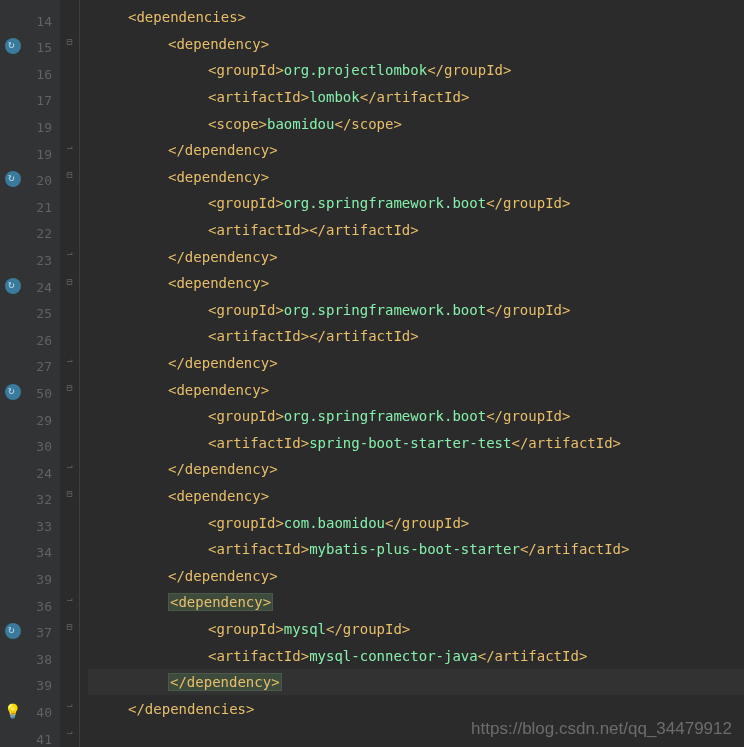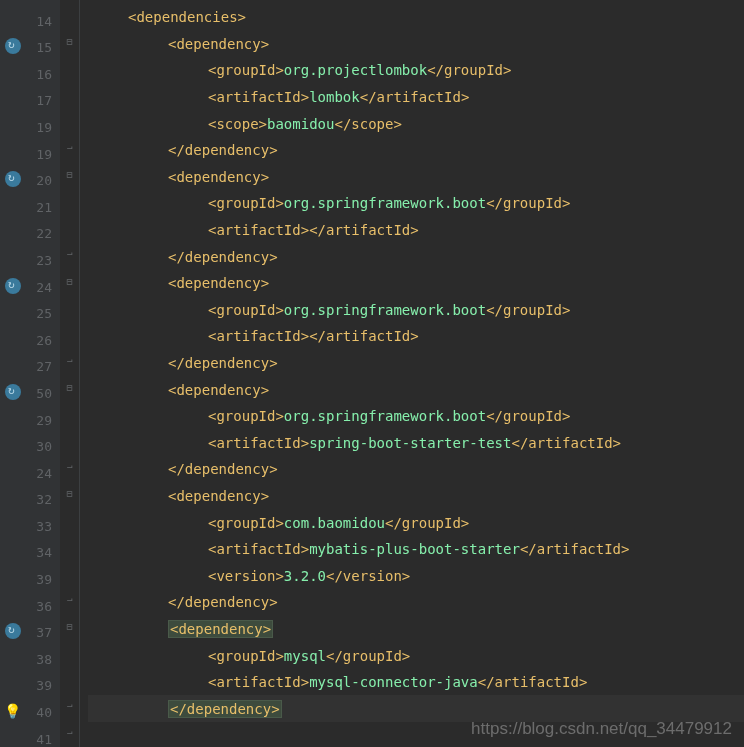--- a/index.html
+++ b/index.html
@@ -284,21 +284,21 @@
       <div class="code-line"><span class="ind" style="width: 120px;"></span><span class="tag">&lt;groupId&gt;</span><span class="text">org.springframework.boot</span><span class="tag">&lt;/groupId&gt;</span></div>
       <div class="code-line"><span class="ind" style="width: 120px;"></span><span class="tag">&lt;artifactId&gt;</span><span class="tag">&lt;/artifactId&gt;</span></div>
       <div class="code-line"><span class="ind" style="width: 80px;"></span><span class="tag">&lt;/dependency&gt;</span></div>
       <div class="code-line"><span class="ind" style="width: 80px;"></span><span class="tag">&lt;dependency&gt;</span></div>
       <div class="code-line"><span class="ind" style="width: 120px;"></span><span class="tag">&lt;groupId&gt;</span><span class="text">org.springframework.boot</span><span class="tag">&lt;/groupId&gt;</span></div>
       <div class="code-line"><span class="ind" style="width: 120px;"></span><span class="tag">&lt;artifactId&gt;</span><span class="text">spring-boot-starter-test</span><span class="tag">&lt;/artifactId&gt;</span></div>
       <div class="code-line"><span class="ind" style="width: 80px;"></span><span class="tag">&lt;/dependency&gt;</span></div>
       <div class="code-line"><span class="ind" style="width: 80px;"></span><span class="tag">&lt;dependency&gt;</span></div>
       <div class="code-line"><span class="ind" style="width: 120px;"></span><span class="tag">&lt;groupId&gt;</span><span class="text">com.baomidou</span><span class="tag">&lt;/groupId&gt;</span></div>
       <div class="code-line"><span class="ind" style="width: 120px;"></span><span class="tag">&lt;artifactId&gt;</span><span class="text">mybatis-plus-boot-starter</span><span class="tag">&lt;/artifactId&gt;</span></div>
-      <div class="code-line"><span class="ind" style="width: 120px;"></span><span class="tag">&lt;version&gt;</span><span class="text">3.2.0</span><span class="tag">&lt;/version&gt;</span></div>
       <div class="code-line"><span class="ind" style="width: 80px;"></span><span class="tag">&lt;/dependency&gt;</span></div>
       <div class="code-line"><span class="ind" style="width: 80px;"></span><span class="tag highlight-tag">&lt;dependency&gt;</span></div>
       <div class="code-line"><span class="ind" style="width: 120px;"></span><span class="tag">&lt;groupId&gt;</span><span class="text">mysql</span><span class="tag">&lt;/groupId&gt;</span></div>
       <div class="code-line"><span class="ind" style="width: 120px;"></span><span class="tag">&lt;artifactId&gt;</span><span class="text">mysql-connector-java</span><span class="tag">&lt;/artifactId&gt;</span></div>
       <div class="code-line highlight-line"><span class="ind" style="width: 80px;"></span><span class="tag highlight-tag">&lt;/dependency&gt;</span></div>
+      <div class="code-line"><span class="ind" style="width: 40px;"></span><span class="tag">&lt;/dependencies&gt;</span></div>
     </div>
 </div>
 <div class="watermark">https://blog.csdn.net/qq_34479912</div>
 
 </body></html>

